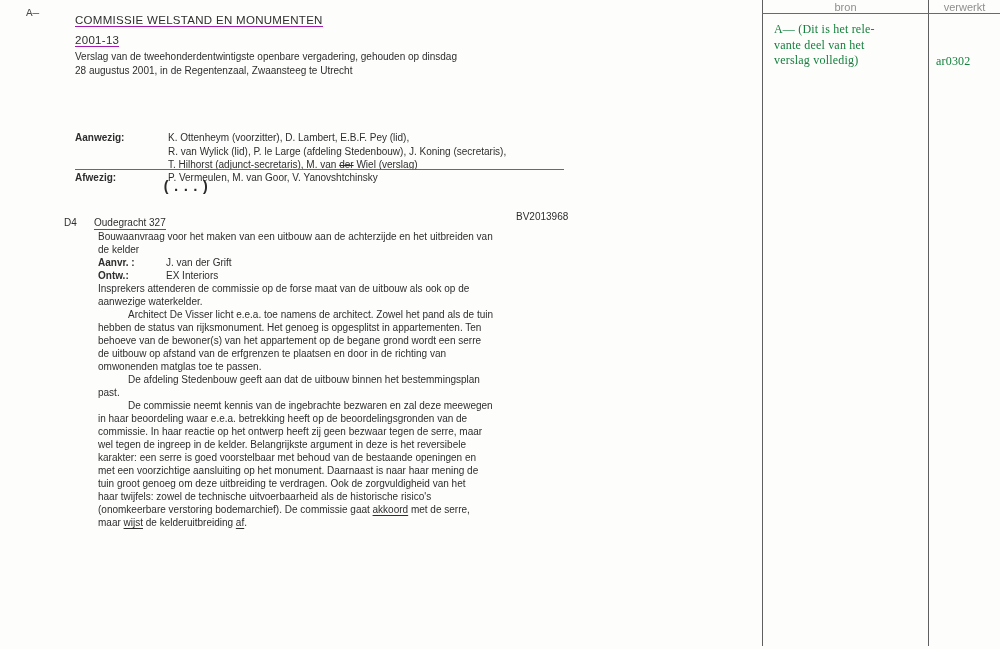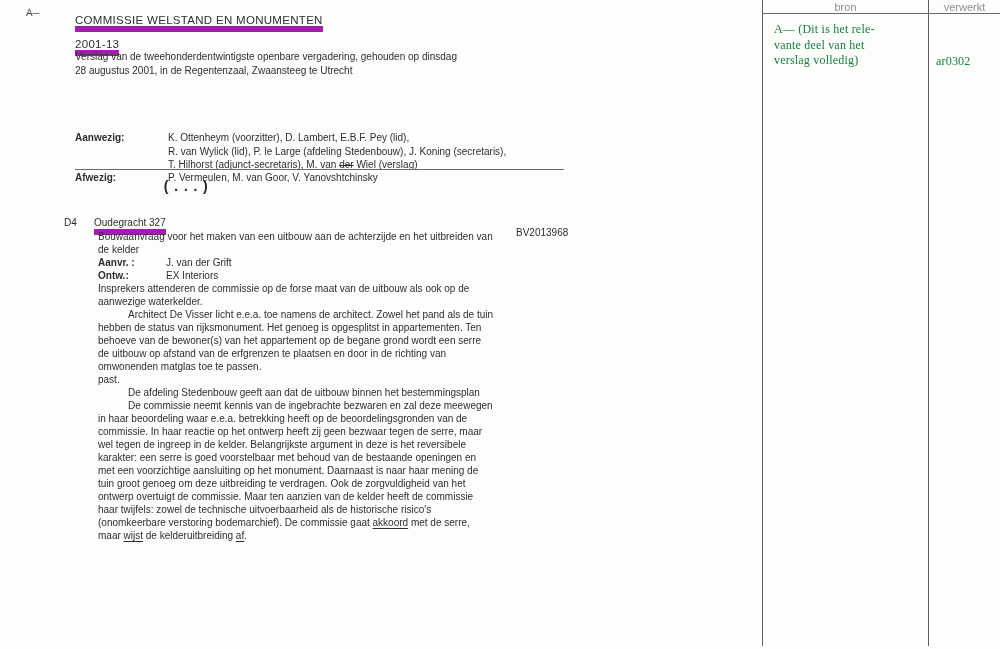--- a/index.html
+++ b/index.html
@@ -10,21 +10,21 @@
     font-family:"Liberation Sans", sans-serif;
     color:#2e2e2e;
     overflow:hidden;
   }
   .abs{position:absolute;}
   .mono{font-family:"Liberation Mono","DejaVu Sans Mono",monospace;}
   .doc-text{font-size:10px;line-height:13px;white-space:nowrap;}
   .lh135{line-height:13.5px;margin-top:40px;}
   .lh14{line-height:14px;}
   .bold{font-weight:bold;}
-  .underlined{display:inline-block;border-bottom:6px solid #a21caf;padding-bottom:0px;}
+  .underlined{display:inline-block;border-bottom:1px solid #a21caf;padding-bottom:0px;}
   .line{white-space:nowrap;}
   .line.indent{padding-left:30px;}
   .u{text-decoration:underline;text-underline-offset:2px;}
   .strike{text-decoration:line-through;}
   .rule{background:#6a6a6a;height:1px;}
   .vline{background:#5f5f5f;width:1px;}
   .sidebar-header{font-size:11px;color:#8f8f8f;text-align:center;line-height:13px;}
   .note{font-size:12px;line-height:15.5px;color:#15803d;white-space:nowrap;letter-spacing:0.2px;font-family:Liberation Serif, serif;}
   .ellipsis{font-size:14.5px;font-weight:700;letter-spacing:1px;color:#2a2a2a;}
   .title{font-size:11.5px;letter-spacing:0.3px;}
@@ -63,21 +63,21 @@
     </div>
 
   <div class="abs rule" style="left:75px;top:169px;width:489px;"></div>
 
   <div class="abs mono ellipsis" style="left:162px;top:179px;">(...)</div>
 
   <div class="abs doc-text" style="left:64px;top:216px;">D4</div>
   <div class="abs doc-text" style="left:94px;top:216px;">
     <span class="underlined">Oudegracht 327</span>
   </div>
-  <div class="abs doc-text" style="left:502px;top:226px;padding-left:14px;">BV2013968</div>
+  <div class="abs doc-text" style="left:502px;top:210px;padding-left:14px;">BV2013968</div>
 
   <div class="abs doc-text" style="left:98px;top:230px;">
       <div class="line"><span>Bouwaanvraag voor het maken van een uitbouw aan de achterzijde en het uitbreiden van</span></div>
       <div class="line"><span>de kelder</span></div>
     </div>
 
   <div class="abs doc-text" style="left:98px;top:256px;">
     <span class="tab-label">Aanvr. :</span><span>J. van der Grift</span>
   </div>
   <div class="abs doc-text" style="left:98px;top:269px;">
@@ -85,30 +85,29 @@
   </div>
 
   <div class="abs doc-text" style="left:98px;top:282px;width:480px;">
       <div class="line"><span>Insprekers attenderen de commissie op de forse maat van de uitbouw als ook op de</span></div>
       <div class="line"><span>aanwezige waterkelder.</span></div>
       <div class="line indent"><span>Architect De Visser licht e.e.a. toe namens de architect. Zowel het pand als de tuin</span></div>
       <div class="line"><span>hebben de status van rijksmonument. Het genoeg is opgesplitst in appartementen. Ten</span></div>
       <div class="line"><span>behoeve van de bewoner(s) van het appartement op de begane grond wordt een serre</span></div>
       <div class="line"><span>de uitbouw op afstand van de erfgrenzen te plaatsen en door in de richting van</span></div>
       <div class="line"><span>omwonenden matglas toe te passen.</span></div>
+      <div class="line indent"><span>De afdeling Stedenbouw geeft aan dat de uitbouw binnen het bestemmingsplan</span></div>
       <div class="line"><span>past.</span></div>
-      <div class="line indent"><span>De afdeling Stedenbouw geeft aan dat de uitbouw binnen het bestemmingsplan</span></div>
       <div class="line indent"><span>De commissie neemt kennis van de ingebrachte bezwaren en zal deze meewegen</span></div>
       <div class="line"><span>in haar beoordeling waar e.e.a. betrekking heeft op de beoordelingsgronden van de</span></div>
       <div class="line"><span>commissie. In haar reactie op het ontwerp heeft zij geen bezwaar tegen de serre, maar</span></div>
       <div class="line"><span>wel tegen de ingreep in de kelder. Belangrijkste argument in deze is het reversibele</span></div>
       <div class="line"><span>karakter: een serre is goed voorstelbaar met behoud van de bestaande openingen en</span></div>
       <div class="line"><span>met een voorzichtige aansluiting op het monument. Daarnaast is naar haar mening de</span></div>
       <div class="line"><span>tuin groot genoeg om deze uitbreiding te verdragen. Ook de zorgvuldigheid van het</span></div>
-      <div class="line"><span>ontwerp overtuigt de commissie. Maar ten aanzien van de kelder heeft de commissie</span></div>
       <div class="line"><span>haar twijfels: zowel de technische uitvoerbaarheid als de historische risico's</span></div>
       <div class="line"><span>(onomkeerbare verstoring bodemarchief). De commissie gaat </span><span class="u">akkoord</span><span> met de serre,</span></div>
       <div class="line"><span>maar </span><span class="u">wijst</span><span> de kelderuitbreiding </span><span class="u">af</span><span>.</span></div>
     </div>
 
   <div class="abs vline" style="left:762px;top:0;height:646px;"></div>
   <div class="abs vline" style="left:928px;top:0;height:646px;"></div>
   <div class="abs rule" style="left:762px;top:13px;width:238px;"></div>
 
   <div class="abs sidebar-header" style="left:763px;top:1px;width:165px;">bron</div>

